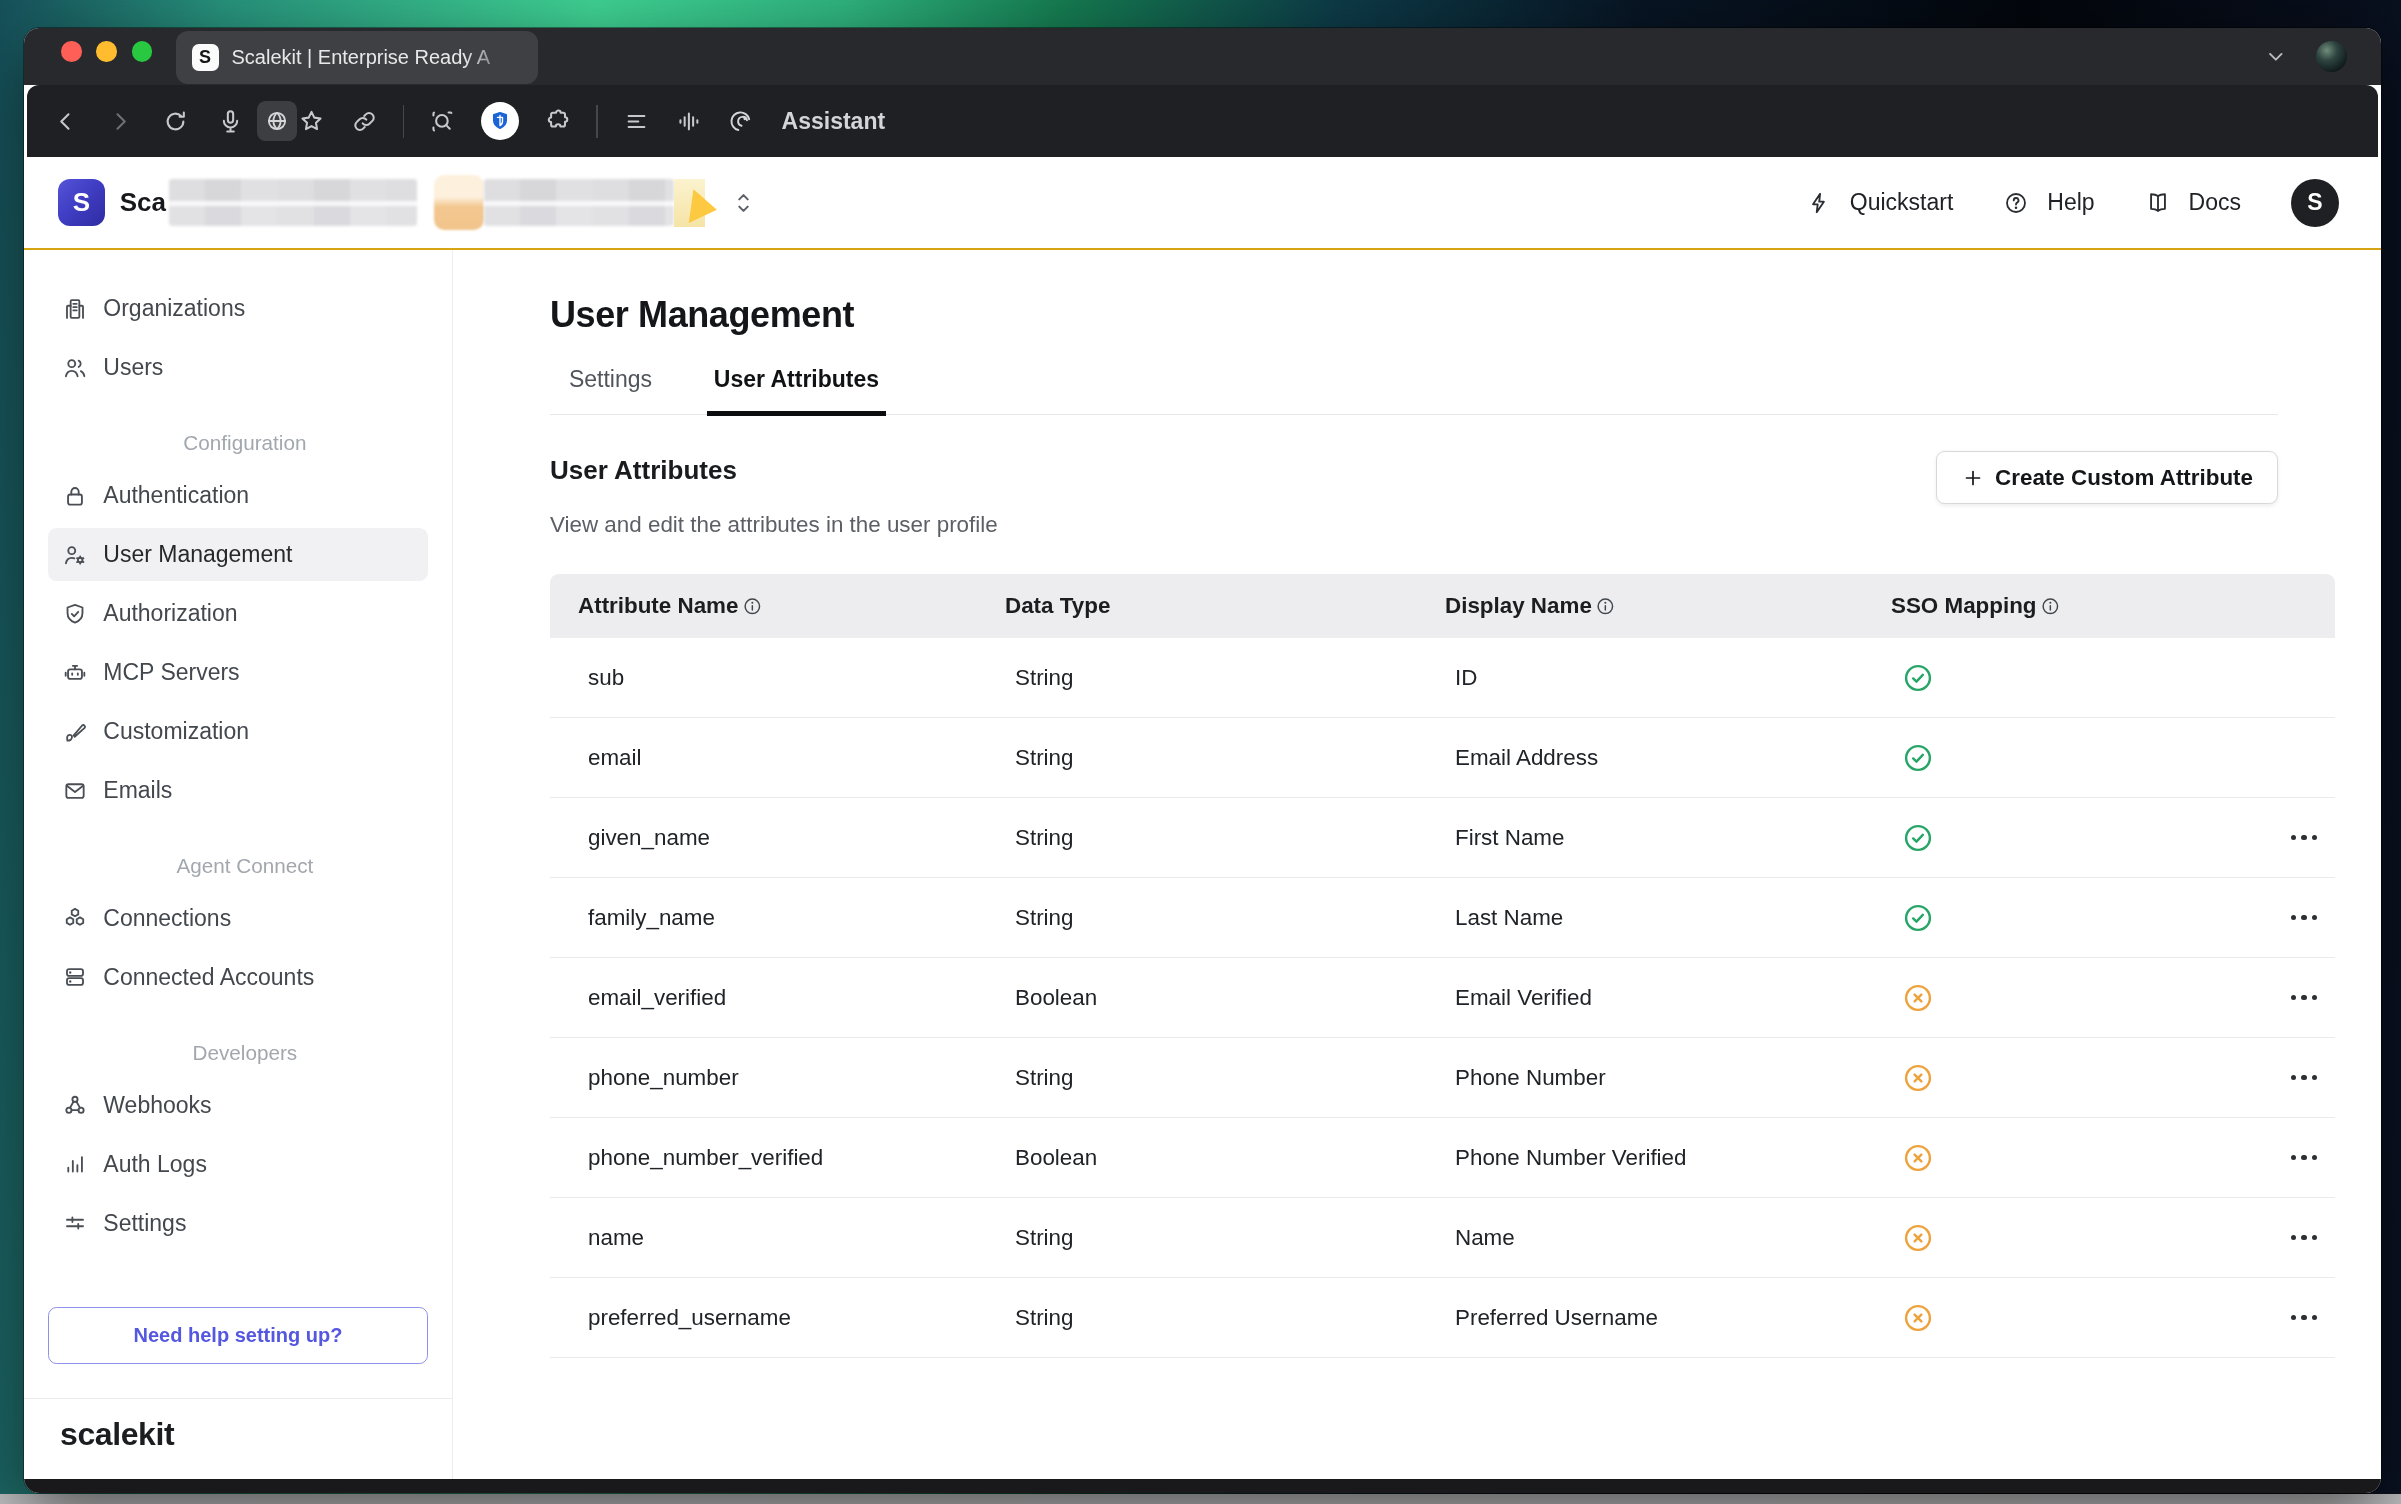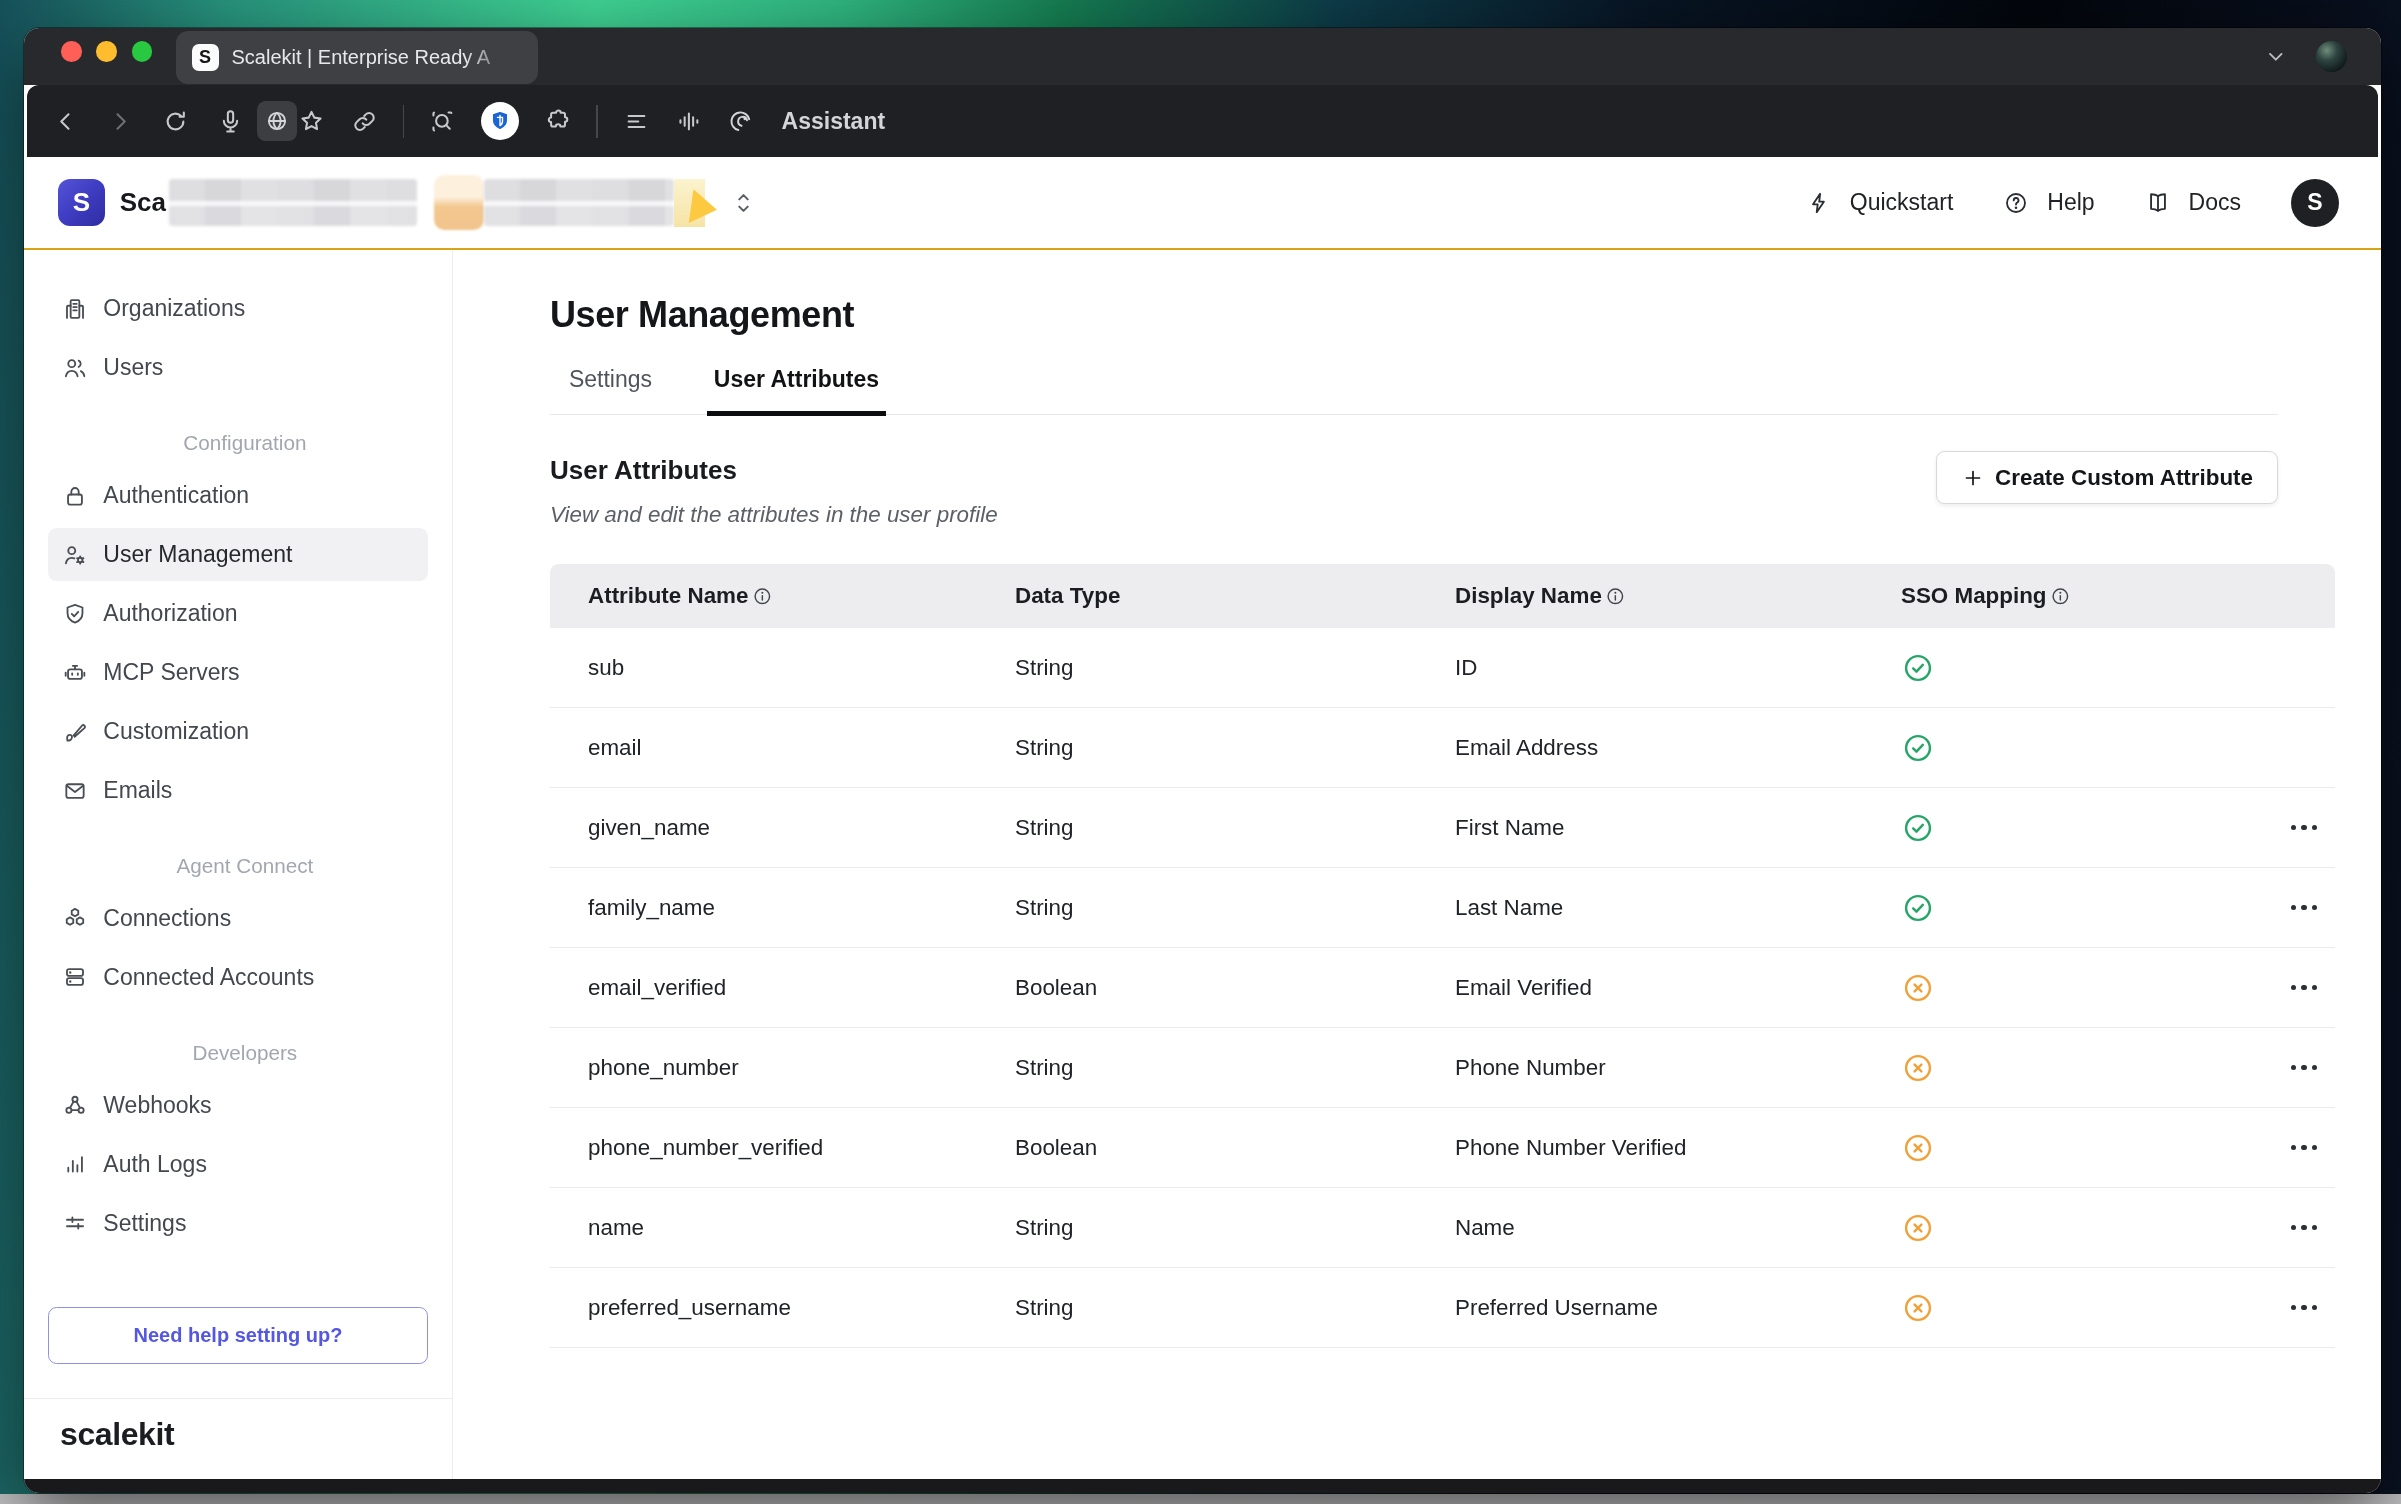--- a/index.html
+++ b/index.html
@@ -96,32 +96,32 @@
   
   .main { flex:1 1 auto; padding:42px 103px 0 97px; overflow:hidden; }
   .page-title { font-size:36px; font-weight:600; letter-spacing:-0.4px; color:#141619; line-height:45px; }
   .page-sub { margin-top:6.9px; font-size:23px; color:#5c6066; line-height:29px; }
   .tabs { margin-top:29px; display:flex; padding-left:12px; border-bottom:1.7px solid #e8e8ea; }
   .tabbtn { padding:0 6.9px 20.7px; margin-right:48px; font-size:23px; color:#50555b; position:relative; cursor:pointer; }
   .tabbtn.active { color:#101214; font-weight:700; }
   .tabbtn.active::after { content:""; position:absolute; left:0; right:0; bottom:-1.7px; height:4.3px; background:#0c0d0e; }
   .section-row { margin-top:36px; display:flex; align-items:flex-start; }
   .section-title { font-size:26px; font-weight:600; color:#191b1e; line-height:38px; }
-  .section-desc { margin-top:10px; font-size:22.4px; color:#5c6066; line-height:31px;font-style:italic; }
+  .section-desc { margin-top:20px; font-size:22.4px; color:#5c6066; line-height:31px; }
   .create-btn { margin-left:auto; height:53px; padding:0 24px; background:#fff; border:1.7px solid #d8d8db;
     border-radius:8.6px; box-shadow:0 1.7px 4.3px rgba(0,0,0,.07); display:flex; align-items:center; gap:10.3px;
     font-size:22.4px; font-weight:600; color:#141619; cursor:pointer; font-family:inherit; }
   .create-btn .icon { width:24px; height:24px; color:#141619; }
 
   
   .table { margin-top:34px; width:1785px; }
   .t-head { height:64px; background:#ededef; border-radius:8.6px 8.6px 0 0; display:grid;
     grid-template-columns:427px 440px 446px 372px 1fr; align-items:center;
     font-size:22.4px; font-weight:600; color:#1b1d20; }
-  .t-head > div { padding-left:38px; display:flex; align-items:center; gap:3px; }
+  .t-head > div { padding-left:28px; display:flex; align-items:center; gap:3px; }
   .info-ic { width:20.7px; height:20.7px; color:#41464c; }
   .t-row { height:80px; display:grid; grid-template-columns:427px 440px 446px 372px 1fr;
     align-items:center; border-bottom:1.7px solid #ebebed; font-size:22.4px; color:#202327; }
   .t-row > div { padding-left:38px; }
   .t-row.partial { height:10.3px; border-bottom:none; }
   .status-ic { width:34px; height:34px; display:block; }
   .status-ic.ok { color:#27a567; }
   .status-ic.no { color:#eea23c; }
   .menu-dots { display:flex; gap:5.2px; justify-content:center; padding-left:0 !important; cursor:pointer; }
   .menu-dots i { width:5.2px; height:5.2px; border-radius:50%; background:#2c2f33; }

